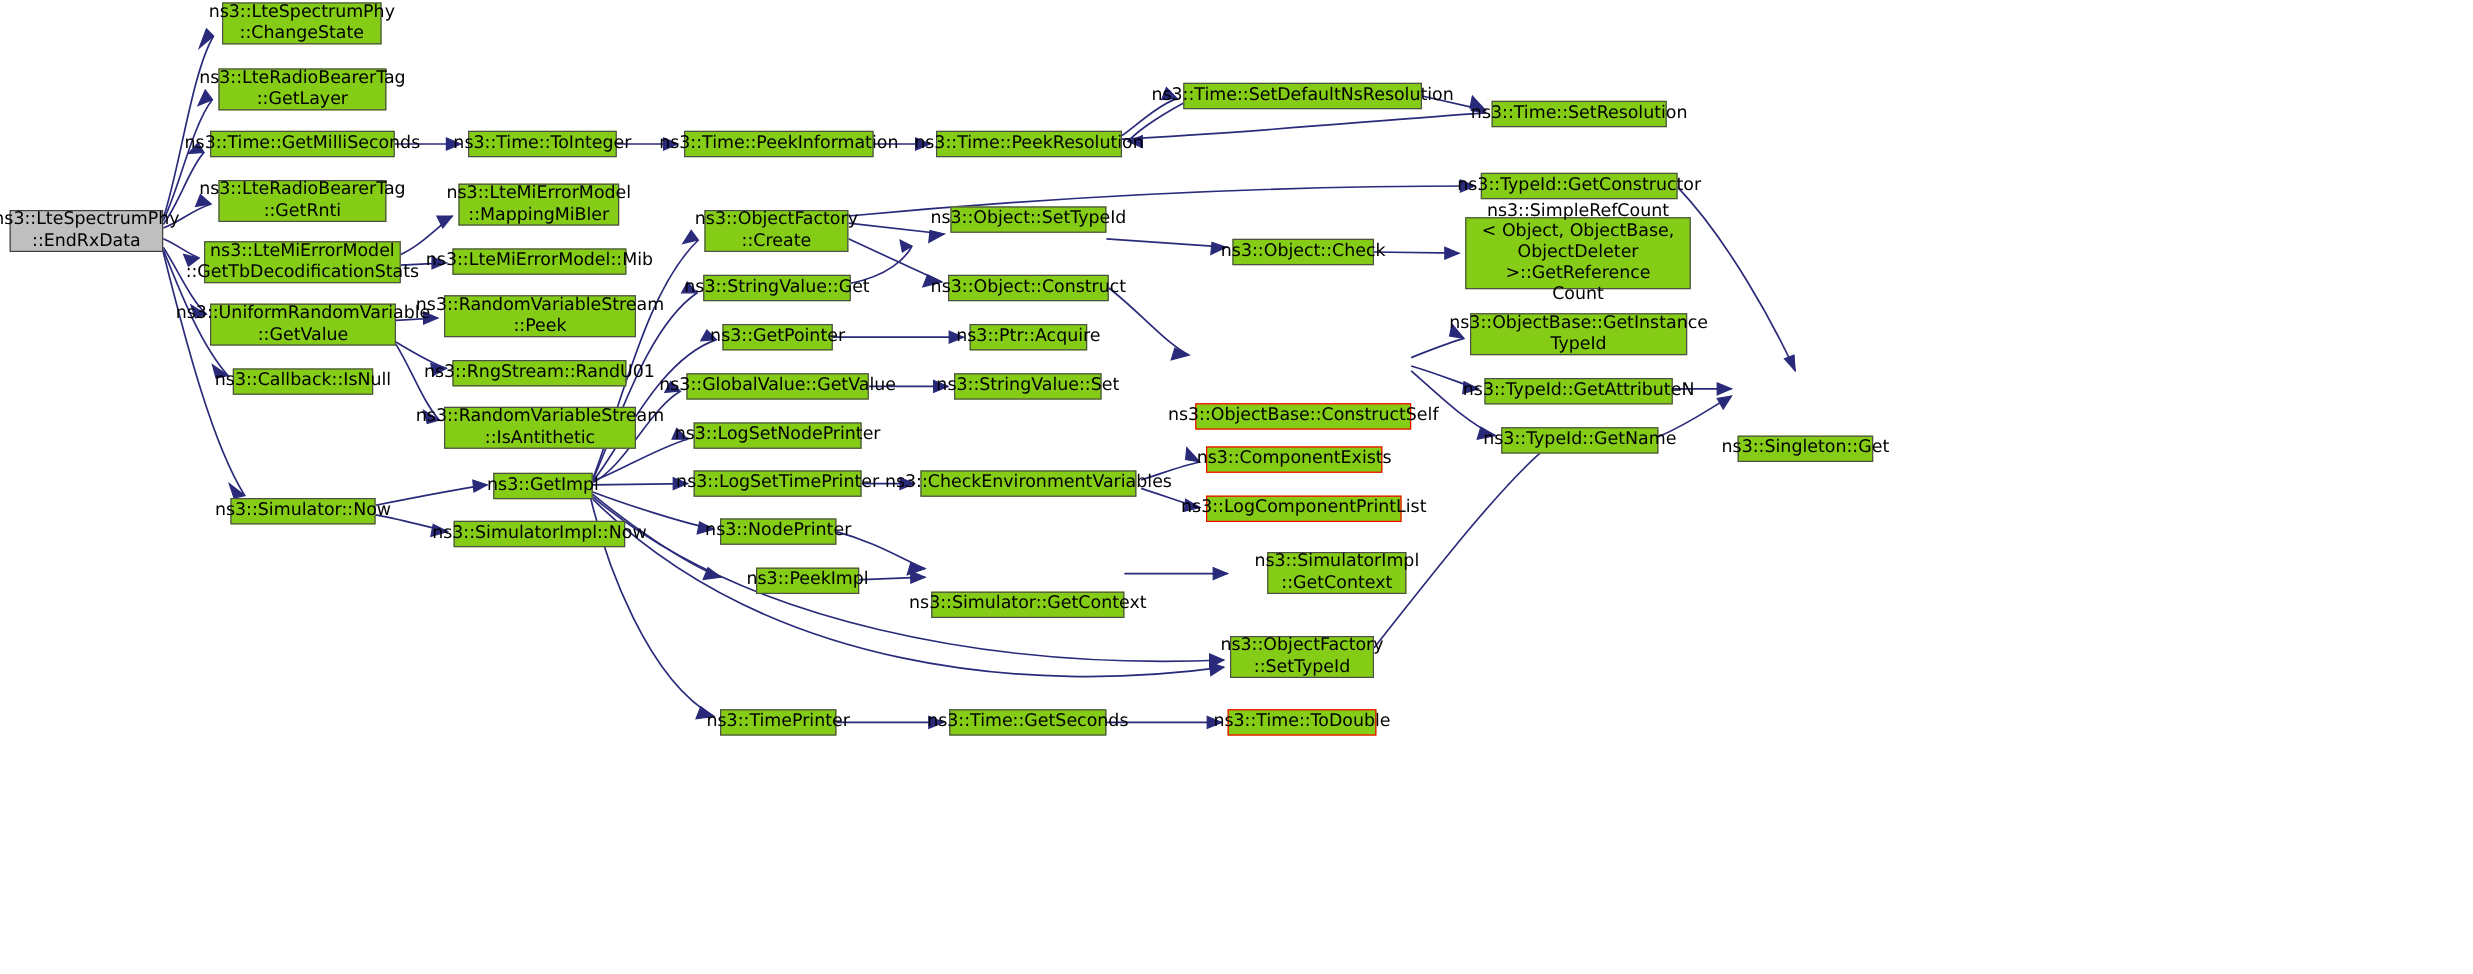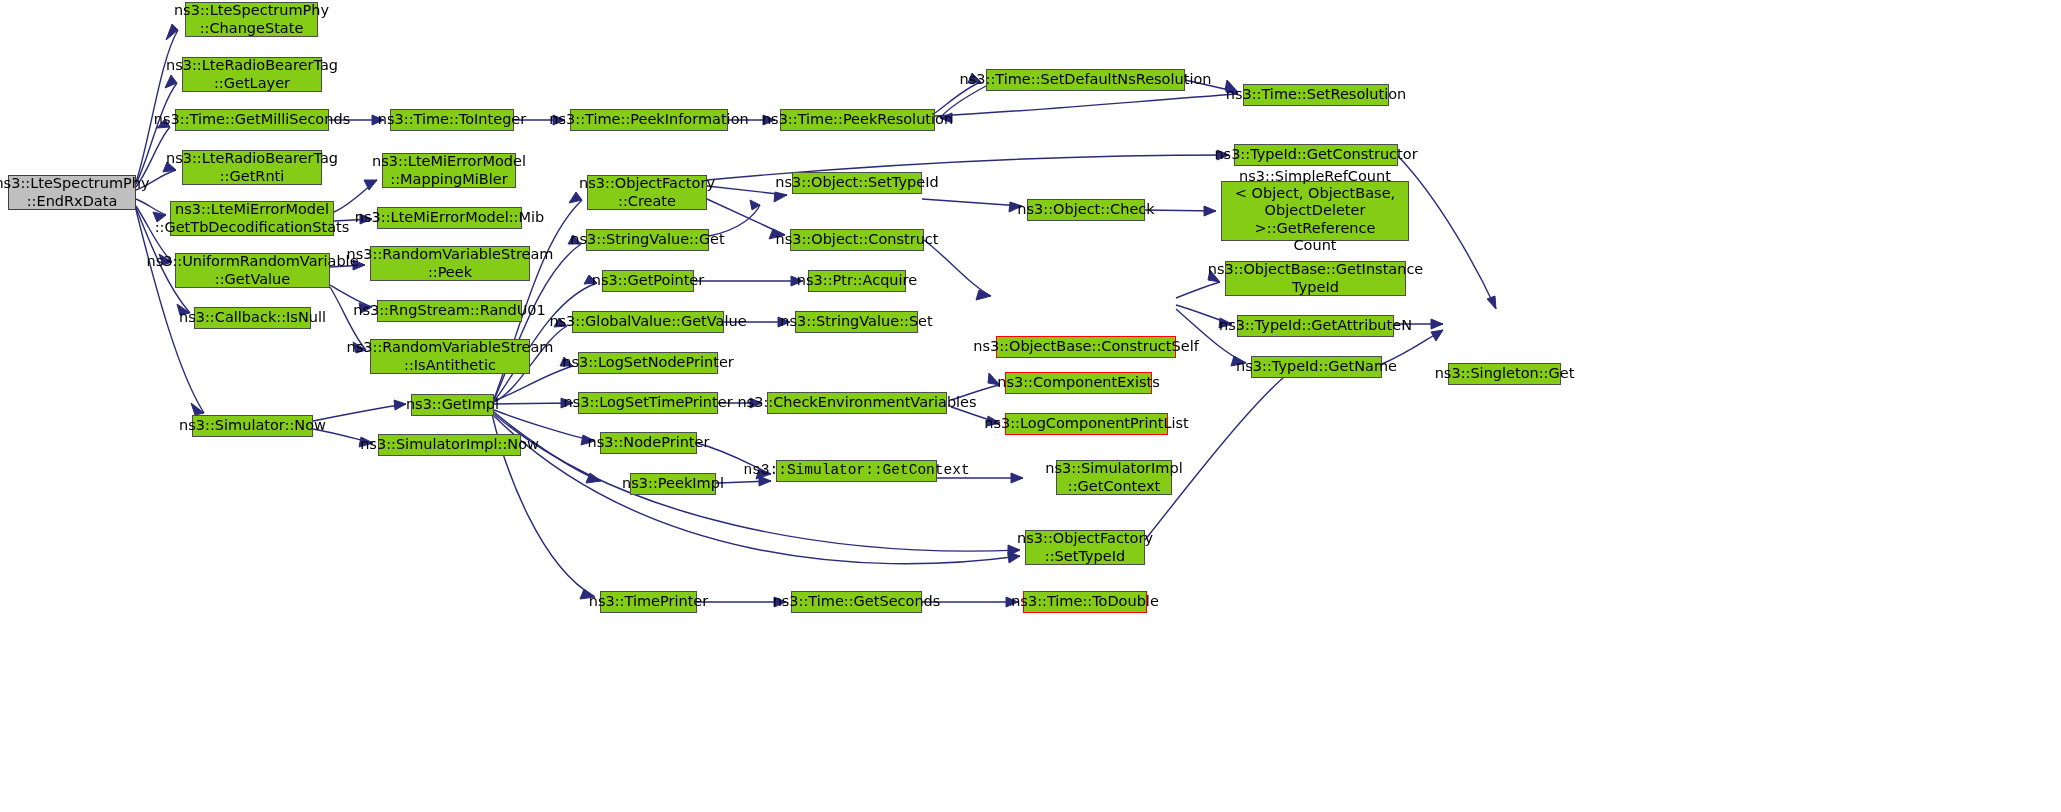--- a/index.html
+++ b/index.html
@@ -288,21 +288,21 @@
       <div class="node" style="left: 630px; top: 473px; width: 86px; height: 22px;">ns3::PeekImpl</div>
       <div class="node" style="left: 600px; top: 591px; width: 97px; height: 22px;">ns3::TimePrinter</div>
       <div class="node" style="left: 570px; top: 109px; width: 158px; height: 22px;">ns3::Time::PeekInformation</div>
       <div class="node" style="left: 780px; top: 109px; width: 155px; height: 22px;">ns3::Time::PeekResolution</div>
       <div class="node" style="left: 986px; top: 69px; width: 199px; height: 22px;">ns3::Time::SetDefaultNsResolution</div>
       <div class="node" style="left: 792px; top: 172px; width: 130px; height: 22px;">ns3::Object::SetTypeId</div>
       <div class="node" style="left: 790px; top: 229px; width: 134px; height: 22px;">ns3::Object::Construct</div>
       <div class="node" style="left: 808px; top: 270px; width: 98px; height: 22px;">ns3::Ptr::Acquire</div>
       <div class="node" style="left: 795px; top: 311px; width: 123px; height: 22px;">ns3::StringValue::Set</div>
       <div class="node" style="left: 767px; top: 392px; width: 180px; height: 22px;">ns3::CheckEnvironmentVariables</div>
-      <div class="node" style="left: 776px; top: 460px; width: 161px; height: 22px; font-family: Liberation Mono, monospace;">ns3::Simulator::GetContext</div>
+      <div class="node" style="left: 776px; top: 493px; width: 161px; height: 22px;">ns3::Simulator::GetContext</div>
       <div class="node" style="left: 791px; top: 591px; width: 131px; height: 22px;">ns3::Time::GetSeconds</div>
       <div class="node" style="left: 1027px; top: 199px; width: 118px; height: 22px;">ns3::Object::Check</div>
       <div class="node redbox" style="left: 996px; top: 292px; width: 180px; height: 22px; margin-top: 44px;">ns3::ObjectBase::ConstructSelf</div>
       <div class="node redbox" style="left: 1005px; top: 372px; width: 147px; height: 22px;">ns3::ComponentExists</div>
       <div class="node redbox" style="left: 1005px; top: 413px; width: 163px; height: 22px;">ns3::LogComponentPrintList</div>
       <div class="node" style="left: 1028px; top: 460px; width: 116px; height: 35px; margin-left: 28px;">ns3::SimulatorImpl
 ::GetContext</div>
       <div class="node" style="left: 1025px; top: 530px; width: 120px; height: 35px;">ns3::ObjectFactory
 ::SetTypeId</div>
       <div class="node redbox" style="left: 1023px; top: 591px; width: 124px; height: 22px;">ns3::Time::ToDouble</div>

